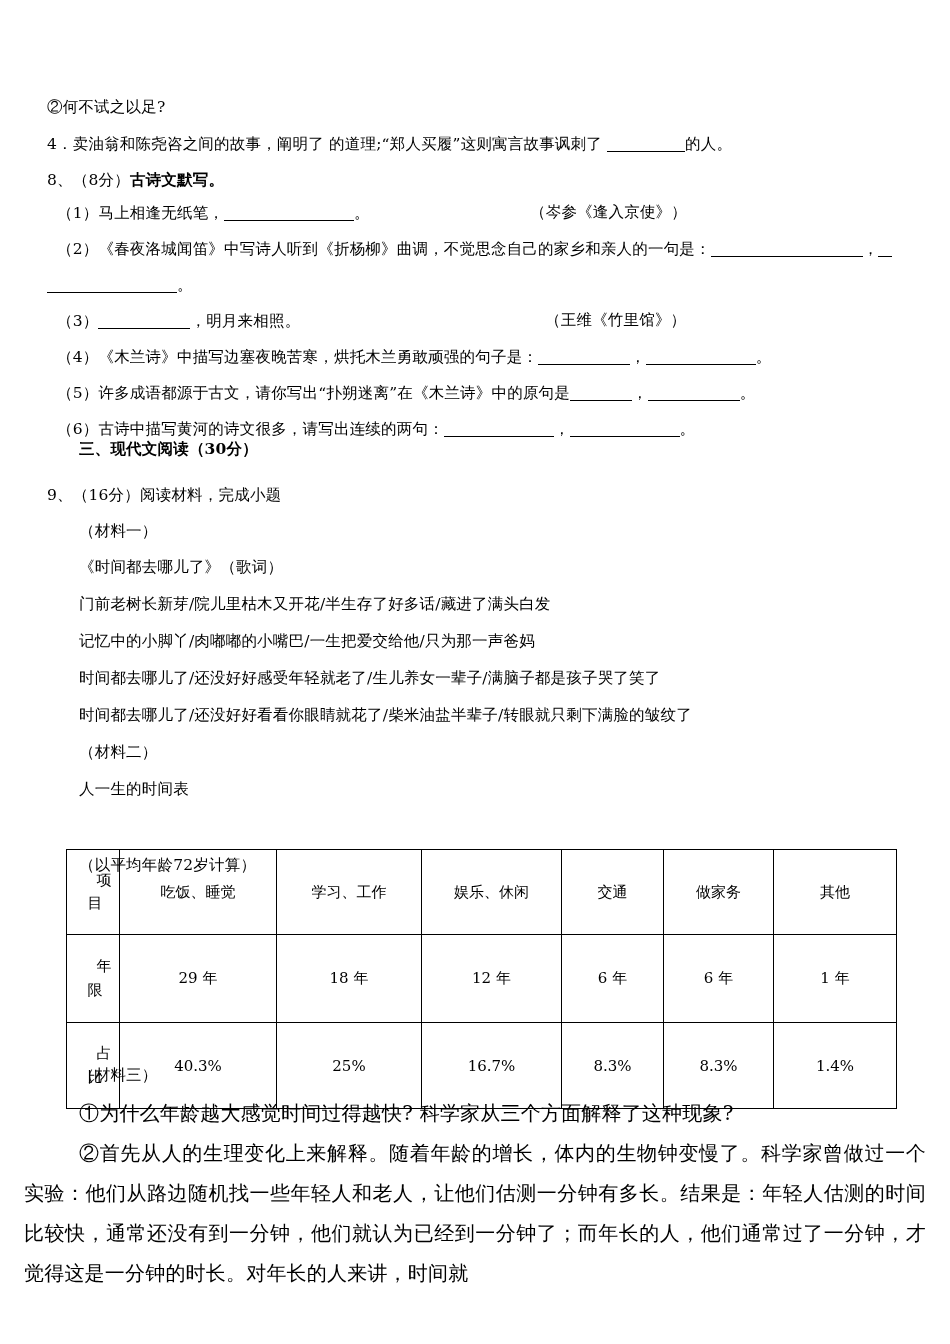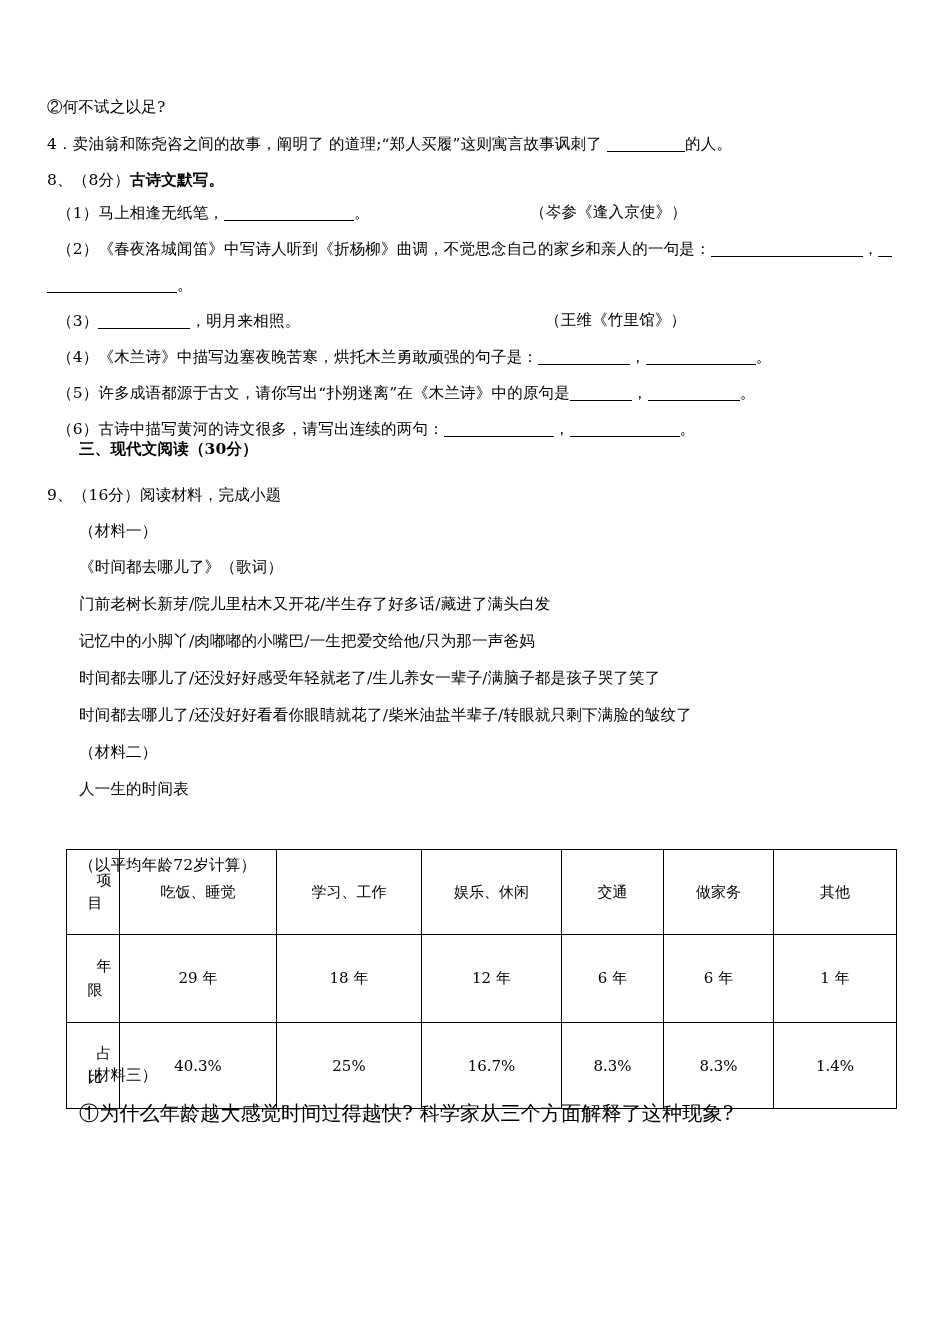--- a/index.html
+++ b/index.html
@@ -197,14 +197,15 @@
       <td>8.3%</td>
       <td>1.4%</td>
     </tr>
   </tbody>
     </table>
 
   <div class="ln abs" style="left:79px; top:1068px;">（材料三）</div>
 
   <div class="para" style="left:79px; top:1093px; width:830px;">①为什么年龄越大感觉时间过得越快? 科学家从三个方面解释了这种现象?</div>
 
+  <div class="para" style="left:24px; top:1133px; width:902px; text-indent:55px;">②首先从人的生理变化上来解释。随着年龄的增长，体内的生物钟变慢了。科学家曾做过一个实验：他们从路边随机找一些年轻人和老人，让他们估测一分钟有多长。结果是：年轻人估测的时间比较快，通常还没有到一分钟，他们就认为已经到一分钟了；而年长的人，他们通常过了一分钟，才觉得这是一分钟的时长。对年长的人来讲，时间就</div>
 
 </div>
 
 </body></html>

